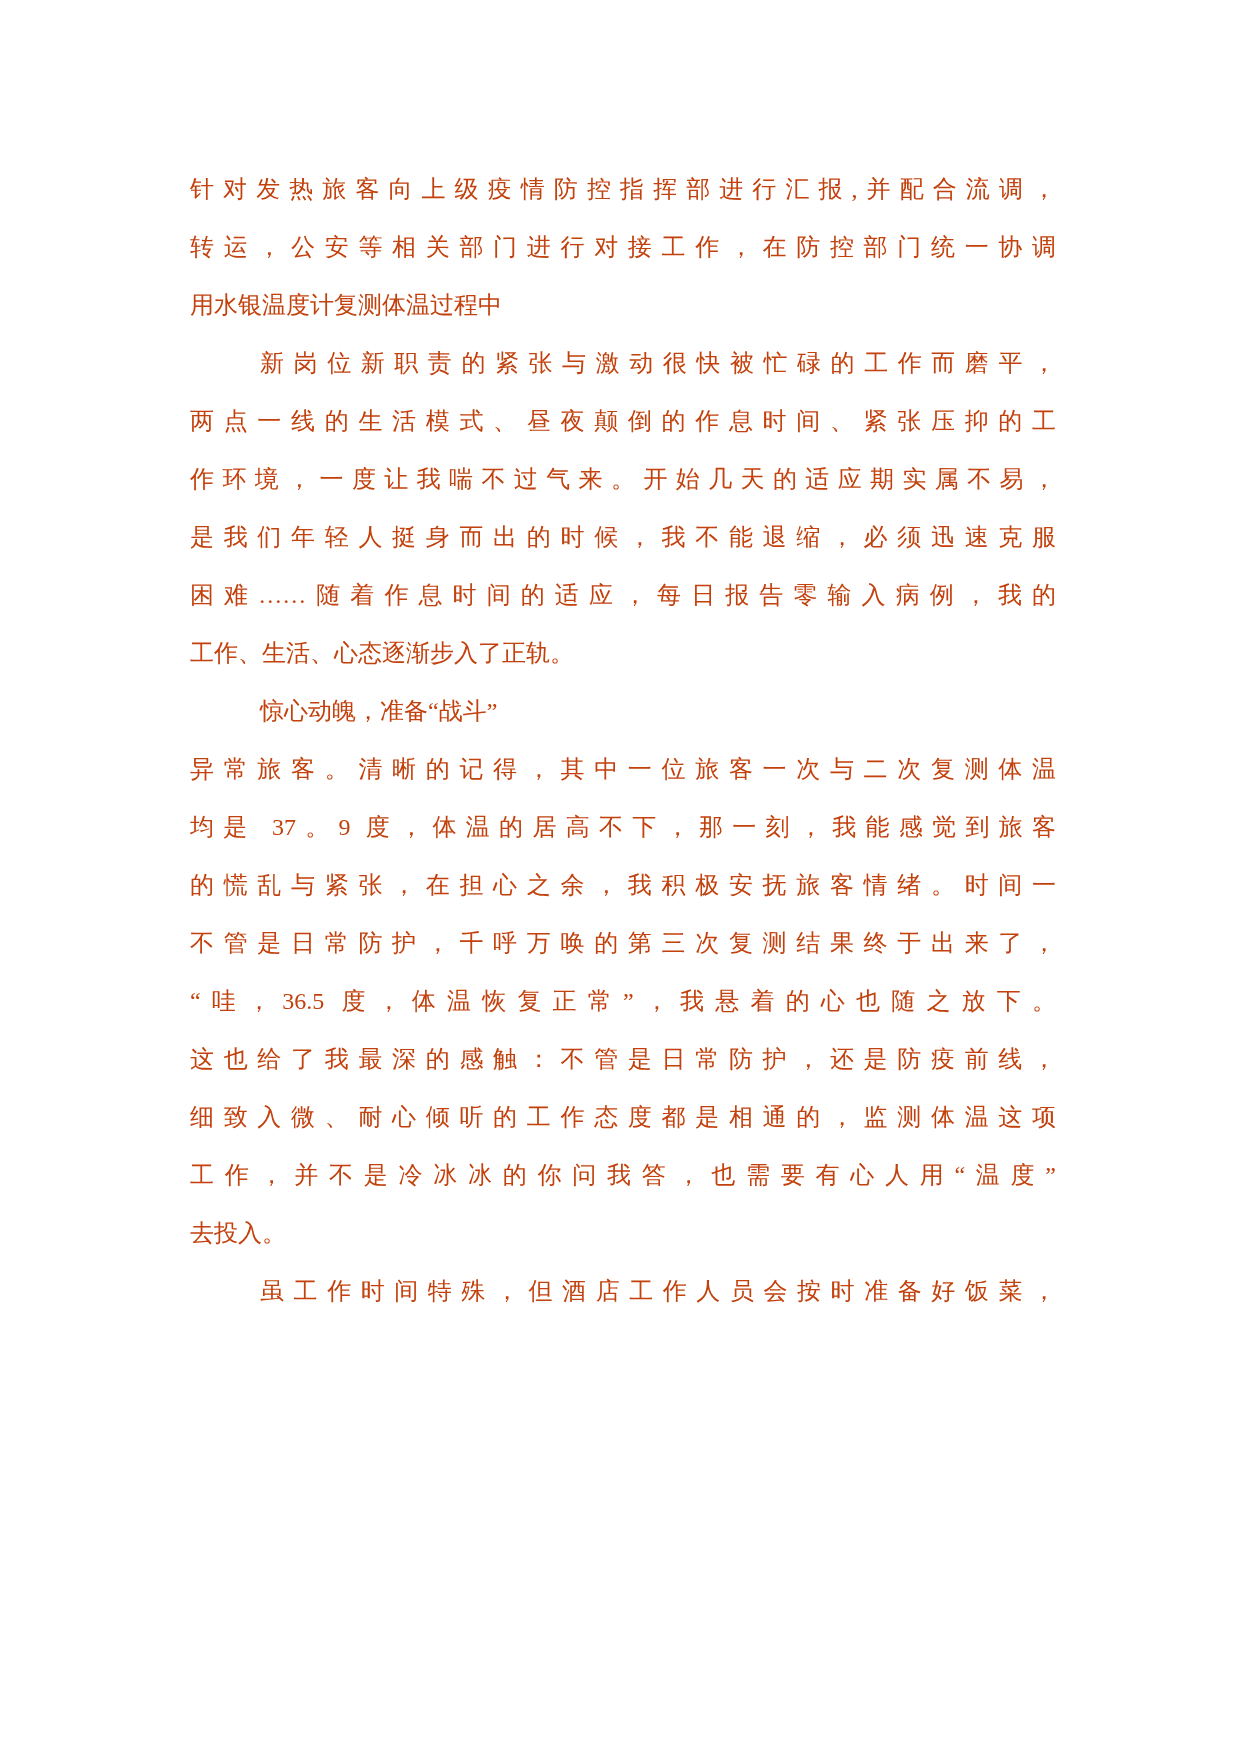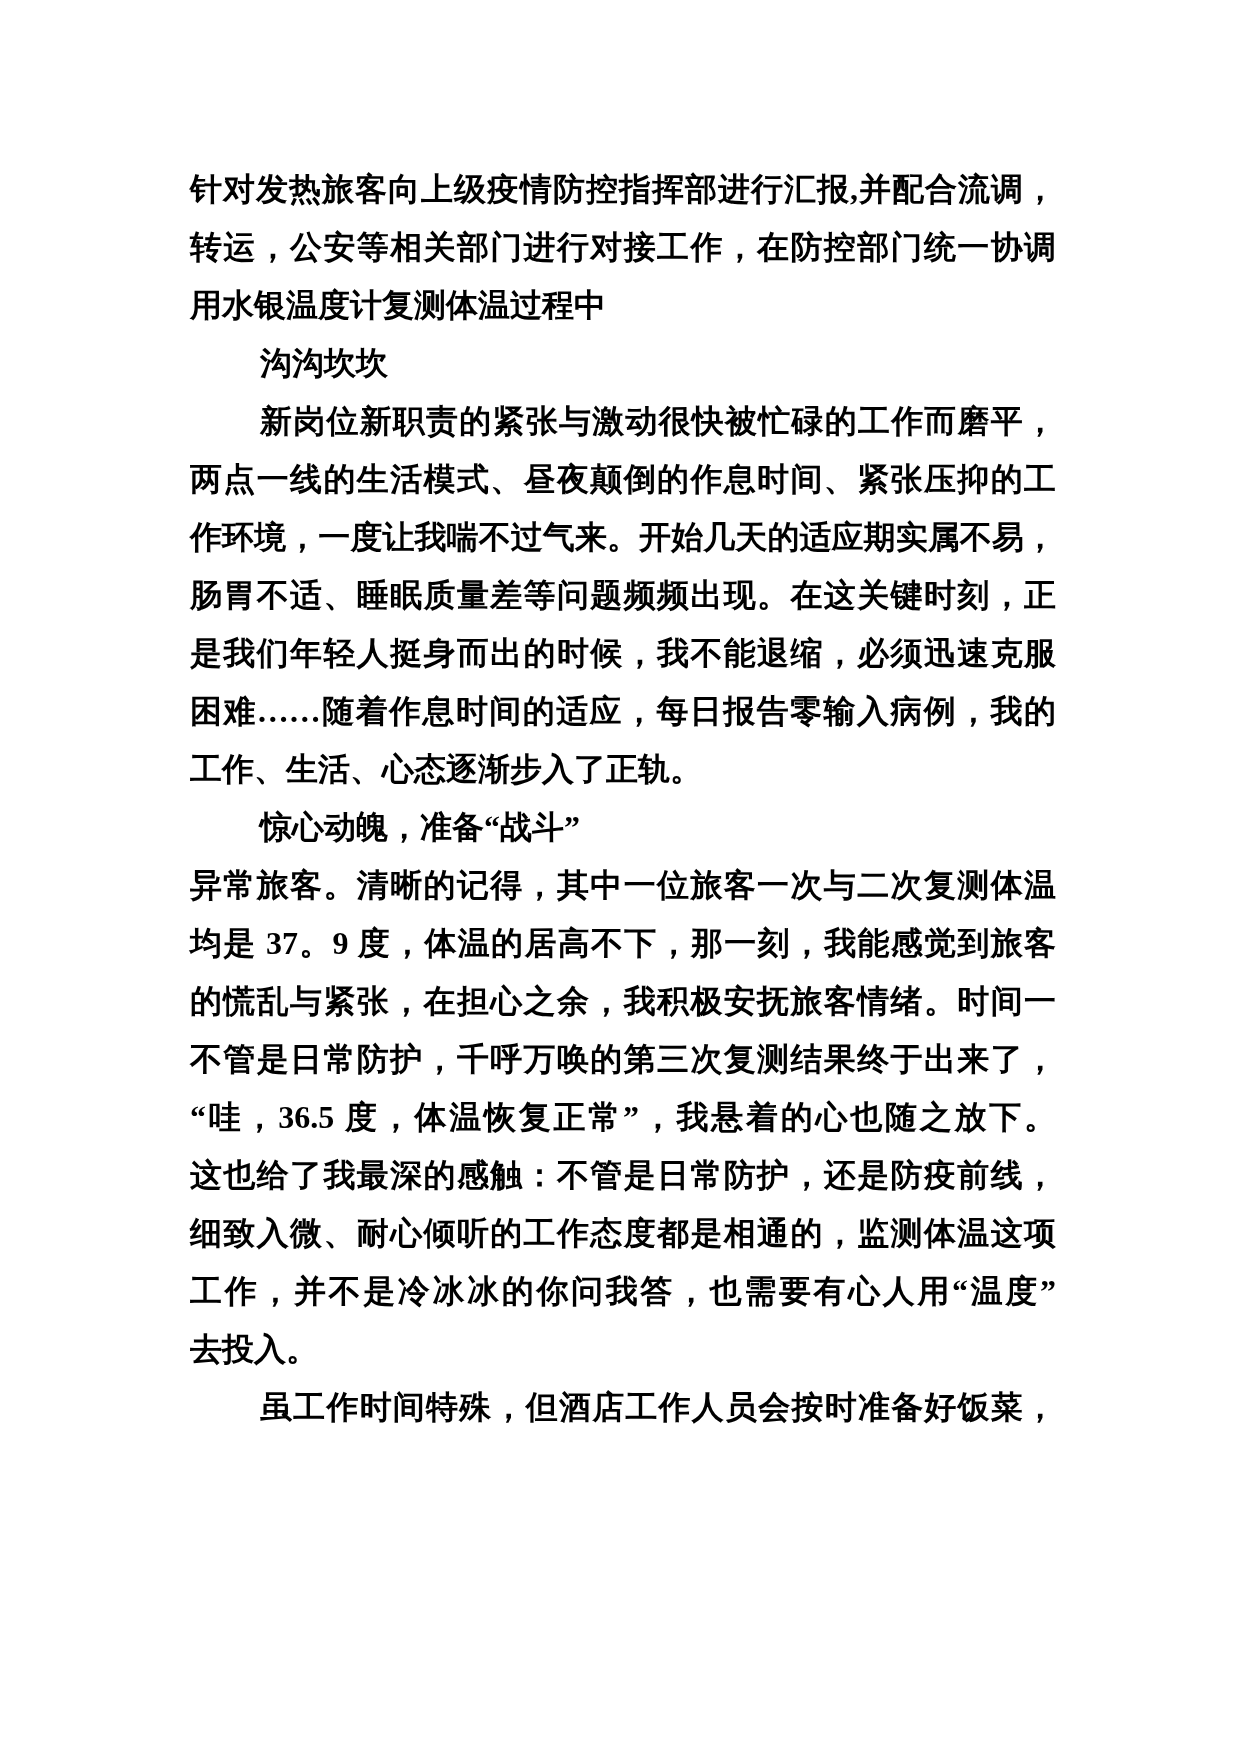--- a/index.html
+++ b/index.html
@@ -13,24 +13,24 @@
     height: 1754px;
     background: #ffffff;
     overflow: hidden;
     font-family: "Liberation Serif", "DejaVu Serif", serif;
   }
   .text-block {
     position: absolute;
     left: 190px;
     top: 160px;
     width: 866px;
-    font-size: 32px;
+    font-size: 24px;
     line-height: 58px;
-    color: #000000;
-    font-weight: 700;
+    color: #c2410c;
+    font-weight: 400;
   }
   .line {
     height: 58px;
     overflow: visible;
   }
   .line.justify {
     text-align: justify;
     text-align-last: justify;
   }
   .line.indent {
@@ -38,25 +38,23 @@
   }
 </style>
 </head>
 <body>
 
 <div class="page">
   <div class="text-block">
       <div class="line justify">针对发热旅客向上级疫情防控指挥部进行汇报,并配合流调，</div>
       <div class="line justify">转运，公安等相关部门进行对接工作，在防控部门统一协调</div>
       <div class="line">用水银温度计复测体温过程中</div>
-      <div class="line indent">沟沟坎坎</div>
       <div class="line indent justify">新岗位新职责的紧张与激动很快被忙碌的工作而磨平，</div>
       <div class="line justify">两点一线的生活模式、昼夜颠倒的作息时间、紧张压抑的工</div>
       <div class="line justify">作环境，一度让我喘不过气来。开始几天的适应期实属不易，</div>
-      <div class="line justify">肠胃不适、睡眠质量差等问题频频出现。在这关键时刻，正</div>
       <div class="line justify">是我们年轻人挺身而出的时候，我不能退缩，必须迅速克服</div>
       <div class="line justify">困难……随着作息时间的适应，每日报告零输入病例，我的</div>
       <div class="line">工作、生活、心态逐渐步入了正轨。</div>
       <div class="line indent">惊心动魄，准备“战斗”</div>
       <div class="line justify">异常旅客。清晰的记得，其中一位旅客一次与二次复测体温</div>
       <div class="line justify">均是 37。9 度，体温的居高不下，那一刻，我能感觉到旅客</div>
       <div class="line justify">的慌乱与紧张，在担心之余，我积极安抚旅客情绪。时间一</div>
       <div class="line justify">不管是日常防护，千呼万唤的第三次复测结果终于出来了，</div>
       <div class="line justify">“哇，36.5 度，体温恢复正常”，我悬着的心也随之放下。</div>
       <div class="line justify">这也给了我最深的感触：不管是日常防护，还是防疫前线，</div>

